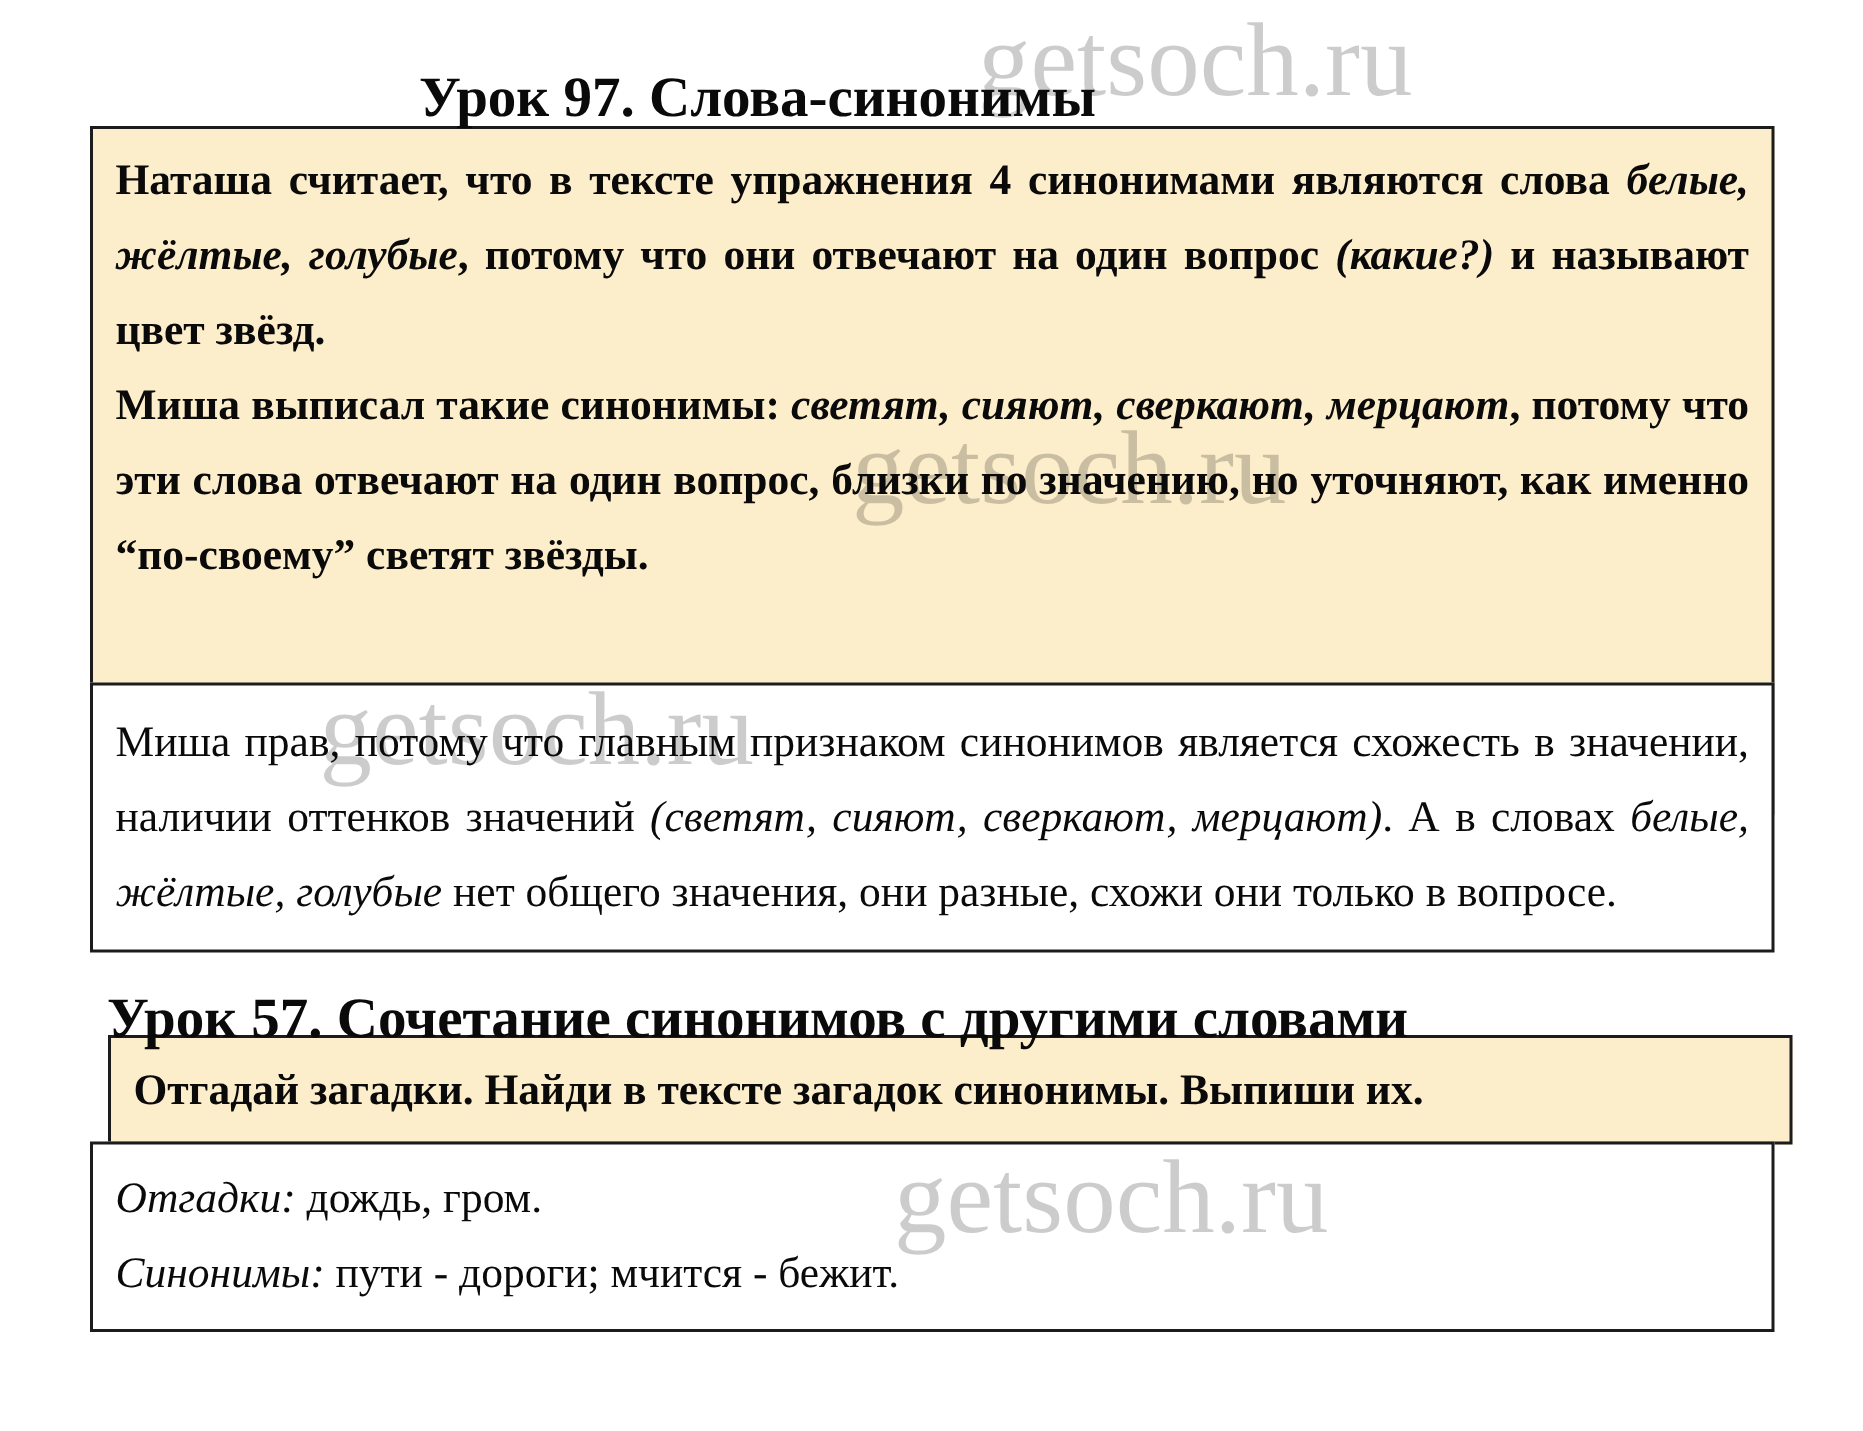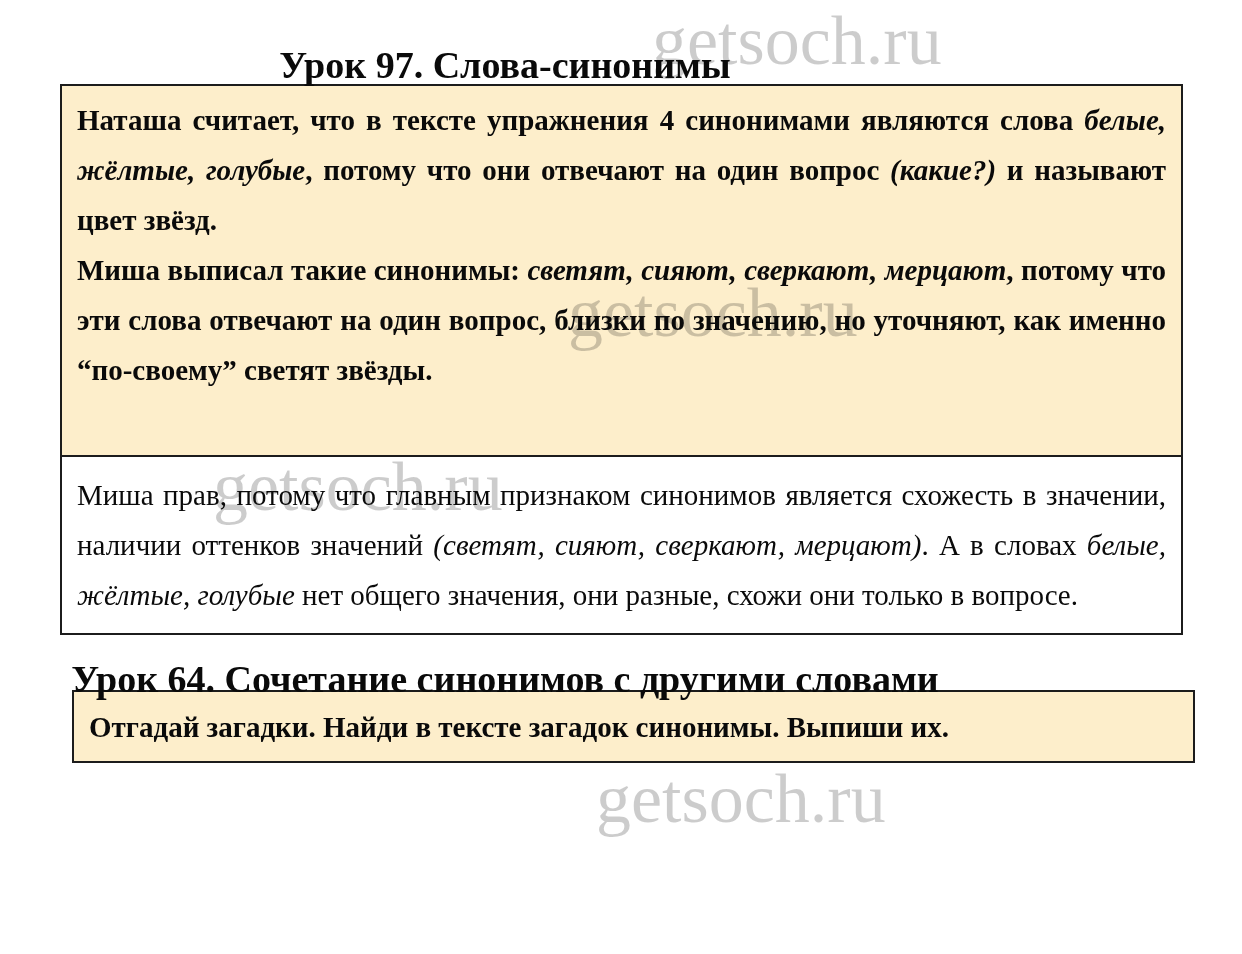--- a/index.html
+++ b/index.html
@@ -56,25 +56,29 @@
 
   <div class="box task-box" id="task-97">
       <p><span>Наташа считает, что в тексте упражнения 4 синонимами являются слова </span><span class="it">белые, жёлтые, голубые</span><span>, потому что они отвечают на один вопрос </span><span class="it">(какие?)</span><span> и называют цвет звёзд.</span></p>
       <p><span>Миша выписал такие синонимы: </span><span class="it">светят, сияют, сверкают, мерцают</span><span>, потому что эти слова отвечают на один вопрос, близки по значению, но уточняют, как именно “по-своему” светят звёзды.</span></p>
     </div>
 
   <div class="box answer-box" id="answer-97">
       <p><span>Миша прав, потому что главным признаком синонимов является схожесть в значении, наличии оттенков значений </span><span class="it">(светят, сияют, сверкают, мерцают)</span><span>. А в словах </span><span class="it">белые, жёлтые, голубые</span><span> нет общего значения, они разные, схожи они только в вопросе.</span></p>
     </div>
 
-  <h1 class="lesson-title" id="title-98">Урок 64. Сочетание синонимов с другими словами</h1>
+  <h1 class="lesson-title" id="title-98">Урок 57. Сочетание синонимов с другими словами</h1>
 
   <div class="box task-box" id="task-98">
       <p><span>Отгадай загадки. Найди в тексте загадок синонимы. Выпиши их.</span></p>
     </div>
 
+  <div class="box answer-box" id="answer-98">
+      <p><span class="it">Отгадки:</span><span> дождь, гром.</span></p>
+      <p><span class="it">Синонимы:</span><span> пути - дороги; мчится - бежит.</span></p>
+    </div>
 
   <div class="watermark" id="wm-1">getsoch.ru</div>
   <div class="watermark" id="wm-2">getsoch.ru</div>
   <div class="watermark" id="wm-3">getsoch.ru</div>
   <div class="watermark" id="wm-4">getsoch.ru</div>
 
 </div>
 
 </body></html>

